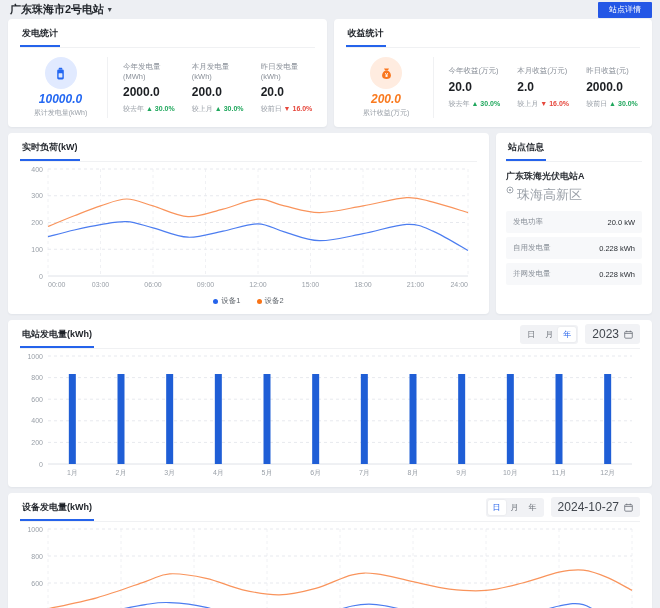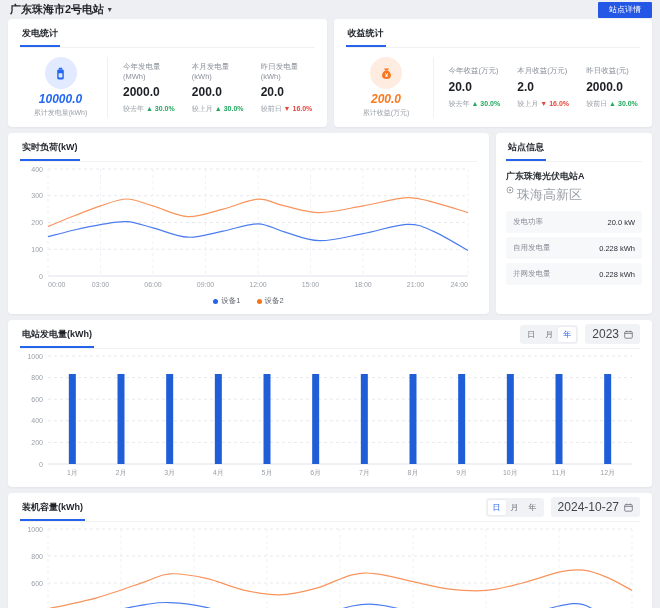--- a/index.html
+++ b/index.html
@@ -265,21 +265,21 @@
         <text x="490.3333333333333" y="126" text-anchor="middle" font-size="7" fill="#9aa0a8">10月</text>
         <text x="539" y="126" text-anchor="middle" font-size="7" fill="#9aa0a8">11月</text>
         <text x="587.6666666666666" y="126" text-anchor="middle" font-size="7" fill="#9aa0a8">12月</text>
       </svg>
   </div>
 </div>
 
 <div class="row">
   <div class="card wide-card">
     <div class="card-head">
-      <span class="card-tab">装机容量(kWh)</span>
+      <span class="card-tab">设备发电量(kWh)</span>
       <div class="chart-controls">
         <div class="seg">
           <span class="seg-item active">日</span>
           <span class="seg-item">月</span>
           <span class="seg-item">年</span>
         </div>
         <div class="date-box">
           <span>2024-10-27</span>
           <svg width="9" height="9" viewBox="0 0 9 9">
               <rect x="0.7" y="1.6" width="7.6" height="6.6" rx="1" fill="none" stroke="#6b7078" stroke-width="0.8"></rect>

